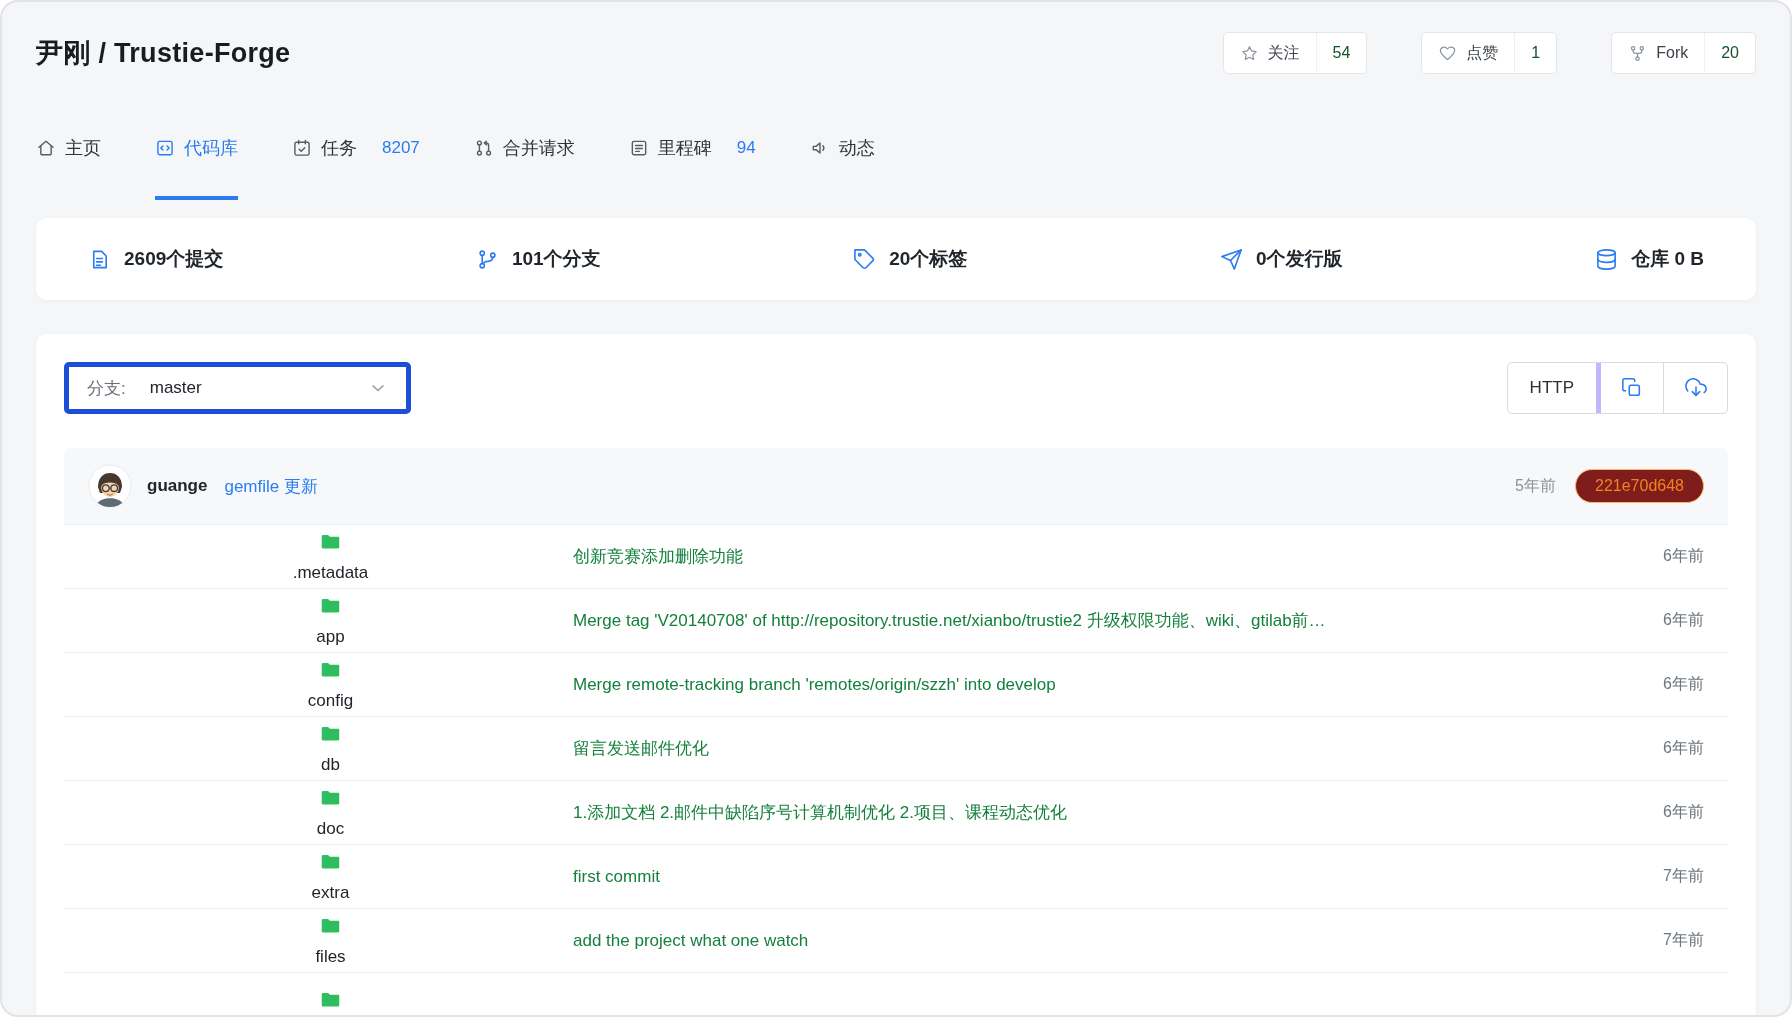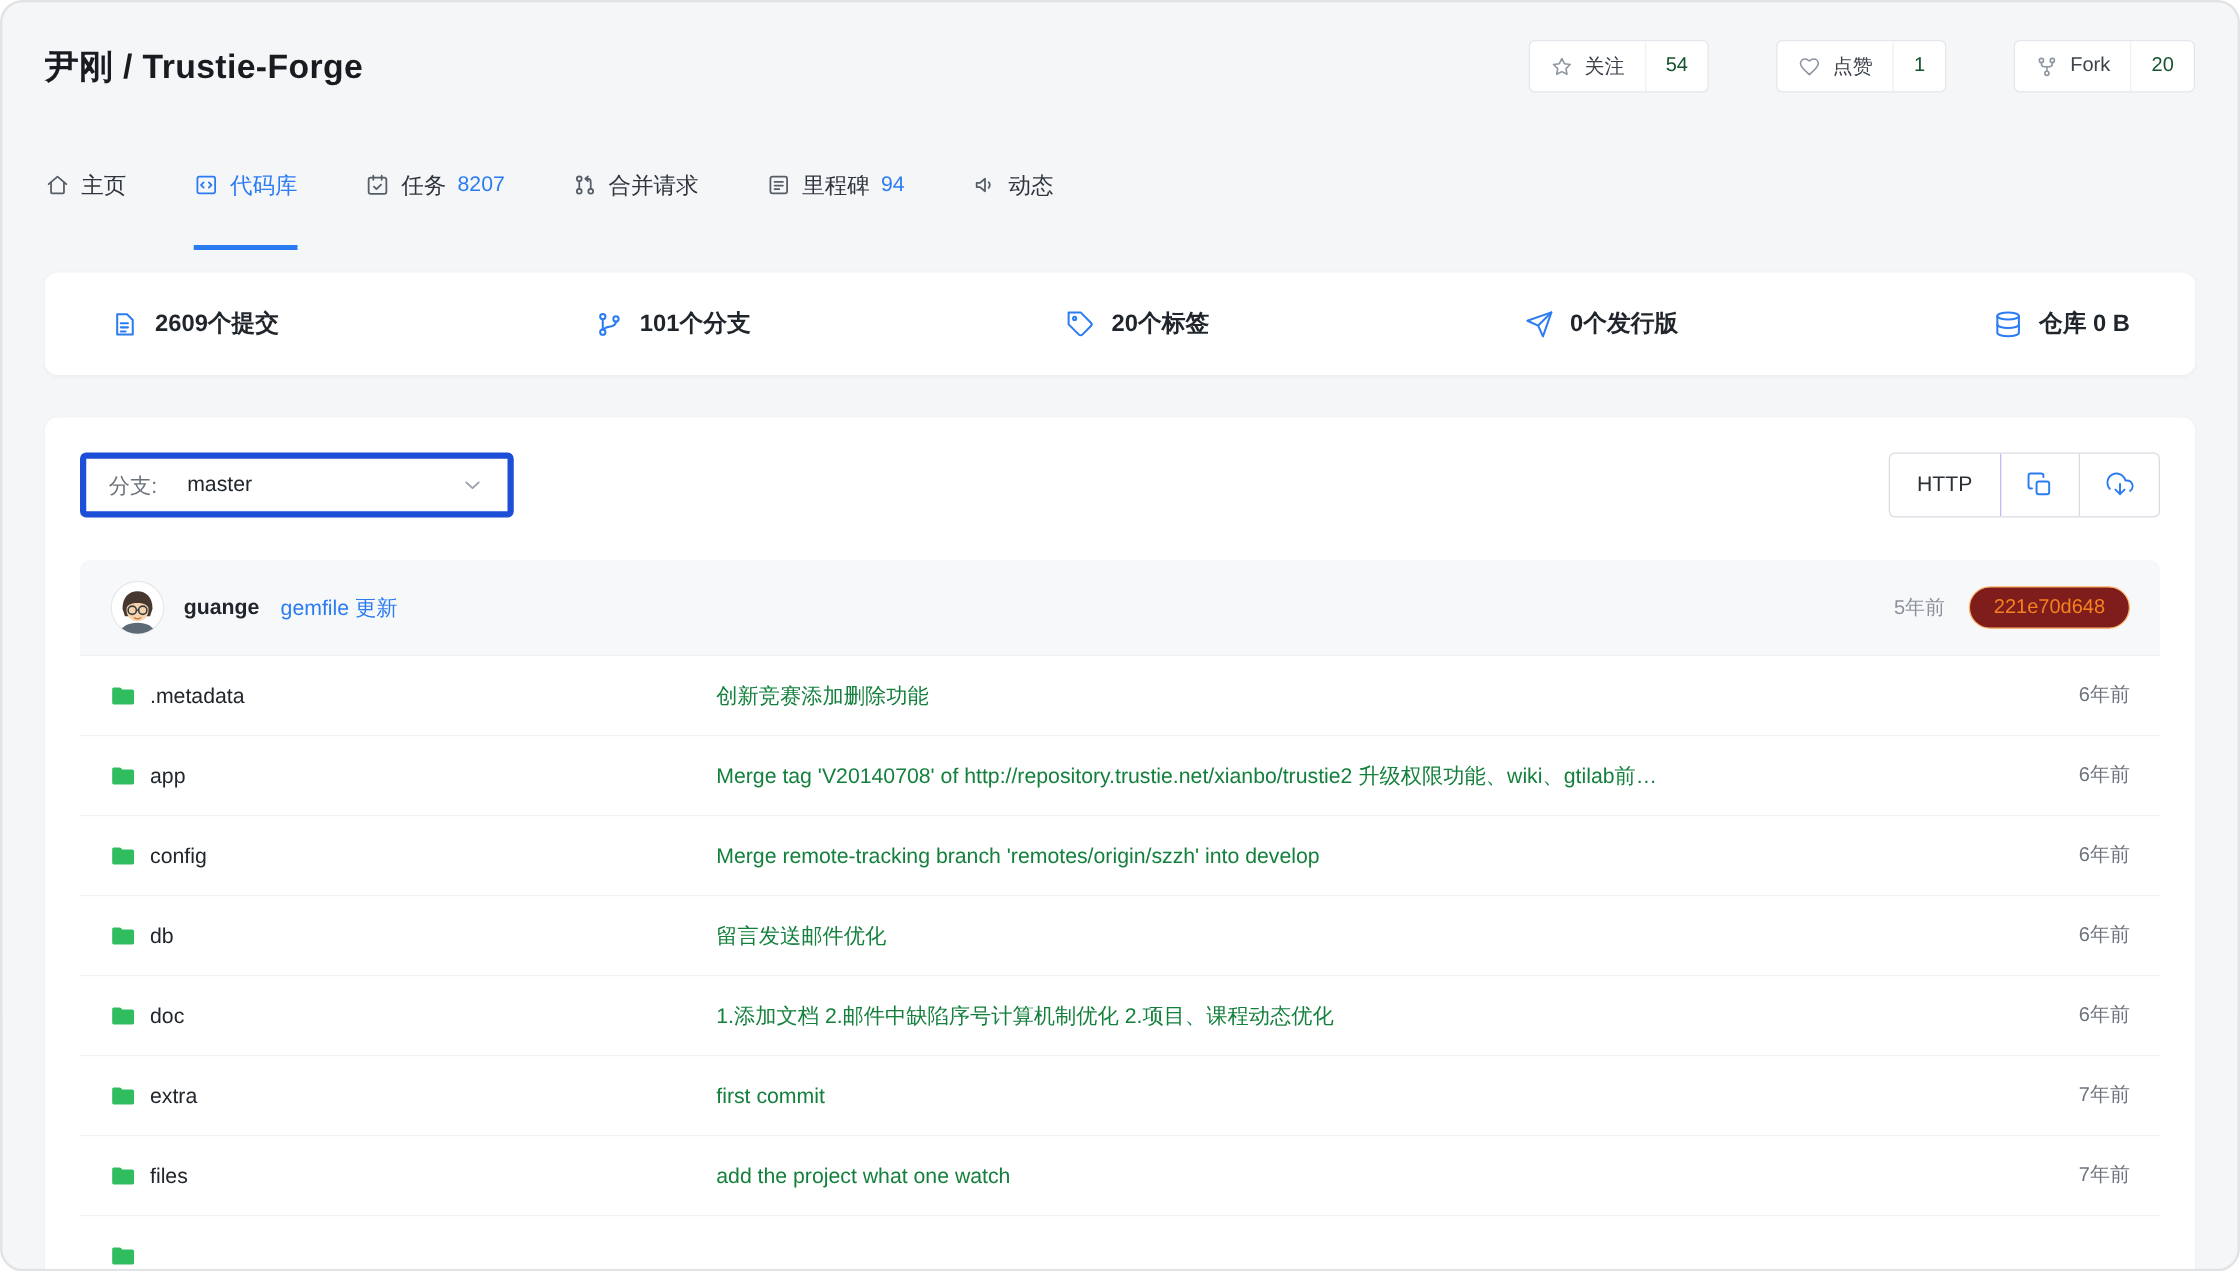--- a/index.html
+++ b/index.html
@@ -23,21 +23,21 @@
   .action-count { padding:0 16px; border-left:1px solid #eef0f3; color:#14532d; align-self:stretch; display:flex; align-items:center;text-align:right; }
   .action-btn .icon svg { width:19px; height:19px; color:#8d95a0; display:block; }
 
   
   .tabs { display:flex; gap:54px; padding:0 34px; margin-top:62px; }
   .tab {
     display:flex; align-items:center; gap:9px; font-size:18px; color:#2e353c;
     padding-bottom:36px; border-bottom:4px solid transparent; cursor:pointer;
   }
   .tab svg { width:20px; height:20px; color:#555d66; display:block; }
-  .tab .tab-count { color:#2b7cf2; font-size:17px; margin-left:0; }
+  .tab .tab-count { color:#2b7cf2; font-size:17px; margin-left:16px; }
   .tab.active { color:#2b7cf2; border-bottom-color:#2b7cf2; font-weight:500; }
   .tab.active svg { color:#2b7cf2; }
 
   
   .stats-card {
     margin:18px 34px 0; height:82px; background:#fff; border-radius:10px;
     display:flex; align-items:center; justify-content:space-between; padding:0 52px;
     box-shadow:0 1px 4px rgba(25,32,41,.04);
   }
   .stat { display:flex; align-items:center; gap:13px; font-size:19px; font-weight:600; color:#1f252b; cursor:pointer; }
@@ -55,21 +55,21 @@
     display:flex; align-items:center; padding:0 18px; font-size:17px; cursor:pointer;
   }
   .branch-prefix { color:#6a717a; }
   .branch-value { color:#20262c; margin-left:24px; }
   .branch-select .chevron { margin-left:auto; }
   .branch-select .chevron svg { width:20px; height:20px; color:#9aa1ab; display:block; }
 
   .clone-group { display:flex; height:52px; border:1px solid #d8dce1; border-radius:5px; background:#fff; overflow:hidden; }
   .clone-protocol {
     display:flex; align-items:center; padding:0 22px; font-size:17px; color:#2a3036;
-    border-right:1px solid #c4b5fd; cursor:pointer;
+    border-right:5px solid #c4b5fd; cursor:pointer;
   }
   .clone-url {
     width:232px; border:none; outline:none; padding:0 14px; font-size:16px; color:#79818b;
     font-family:"Liberation Sans","DejaVu Sans",sans-serif; border-right:1px solid #d8dce1; background:#fff;
   }
   .clone-btn { width:63px; display:flex; align-items:center; justify-content:center; cursor:pointer; }
   .clone-btn svg { width:22px; height:22px; color:#2b7cf2; display:block; }
   .clone-btn.sep { border-right:1px solid #d8dce1; }
 
   
@@ -82,21 +82,21 @@
   .commit-author { font-size:17px; font-weight:700; color:#20262c; margin-left:15px; }
   .commit-msg { font-size:17px; color:#2b7cf2; margin-left:17px; cursor:pointer; }
   .commit-time { margin-left:auto; color:#8b929b; font-size:16px; }
   .commit-hash {
     margin-left:19px; border:1px solid #ffb469; background:#7f1d1d; color:#f5821f;
     font-size:16px; padding:7px 19px; border-radius:18px; cursor:pointer;
   }
 
   
   .file-row { display:flex; align-items:center; height:64px; border-bottom:1px solid #f0f1f4; padding:0 24px; font-size:17px; }
-  .file-cell-name { display:flex; align-items:center; gap:11px; width:485px; flex-shrink:0; }
+  .file-cell-name { display:flex; align-items:center; gap:11px; width:485px; flex-shrink:0;flex-direction:column; }
   .file-cell-name svg { width:21px; height:21px; display:block; flex-shrink:0; }
   .file-name { color:#20262c; cursor:pointer; }
   .file-msg { flex:1; color:#15803d; white-space:nowrap; overflow:hidden; text-overflow:ellipsis; padding-right:40px; cursor:pointer; }
   .file-time { color:#6d747d; font-size:16px; flex-shrink:0; }
 </style>
 </head>
 <body>
 
 <div class="window">
 

